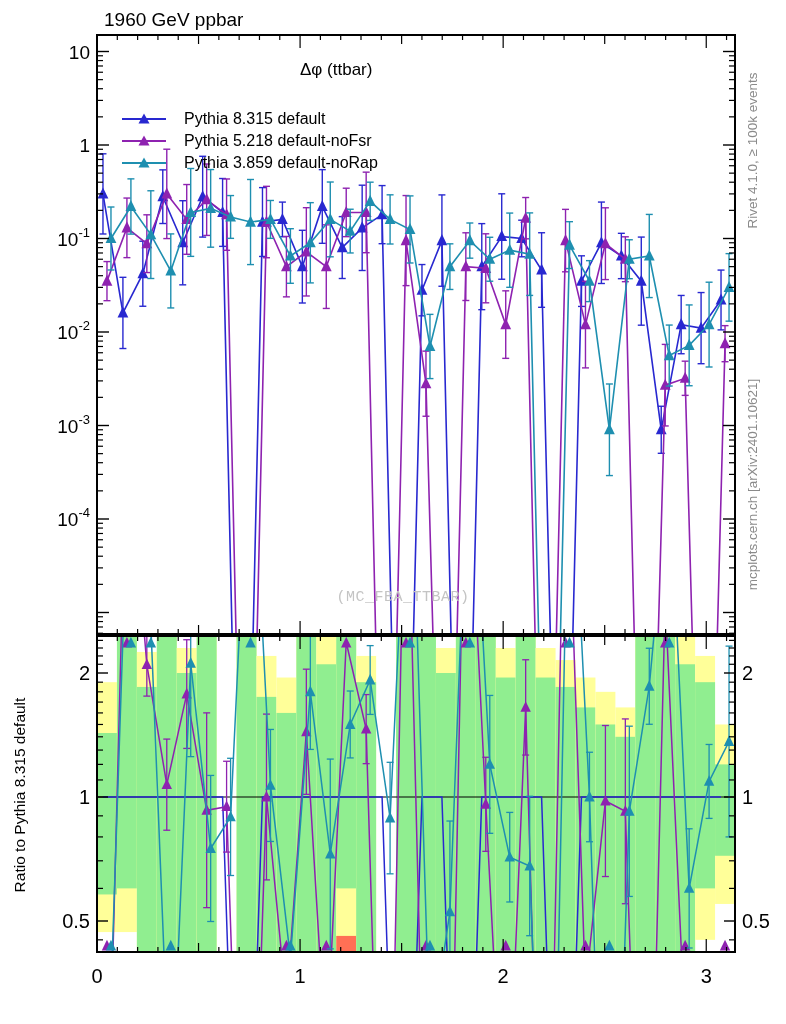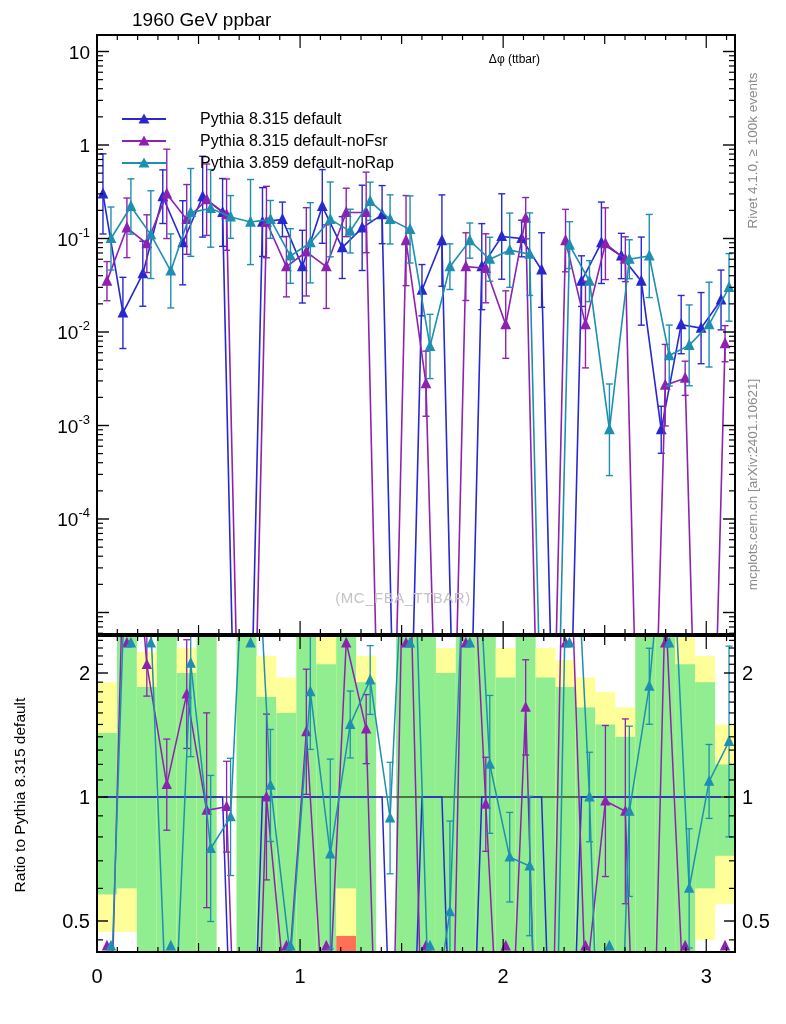--- a/index.html
+++ b/index.html
@@ -1,34 +1,34 @@
 <!DOCTYPE html>
 <html><head>
 <meta charset="utf-8">
 <style>
   html,body{margin:0;padding:0;background:#fff;}
   .page{position:relative;width:786px;height:1024px;background:#fff;overflow:hidden;
         font-family:"Liberation Sans",sans-serif;color:#000;}
   .abs{position:absolute;}
   .hdr{font-size:19px;color:#000;white-space:nowrap;}
-  #hdr-left{left:104px;top:9px;margin-left:28px;}
+  #hdr-left{left:104px;top:9px;}
   #hdr-right{right:51px;top:9px;}
-  #plot-title{left:300px;top:52px;width:240px;text-align:right;font-size:12px;}
+  #plot-title{left:300px;top:60px;width:240px;text-align:left;font-size:17px;}
   .legend{left:122px;top:108px;}
   .legend-row{display:flex;align-items:center;height:22px;}
   .legend-row svg{display:block;margin-right:18px;}
-  .legend-label{font-size:16px;white-space:nowrap;margin-left:16px;}
+  .legend-label{font-size:16px;white-space:nowrap;}
   .side-note{font-size:13.5px;color:#8a8a8a;white-space:nowrap;transform:rotate(-90deg);
              text-align:center;}
   #note-top{width:230px;left:637px;top:143px;}
   #note-bottom{width:292px;left:606px;top:477px;}
   #ratio-ylabel{width:300px;left:-130px;top:786px;font-size:15.5px;color:#000;
                 transform:rotate(-90deg);text-align:center;white-space:nowrap;}
   #watermark{left:303px;top:589px;width:200px;text-align:center;color:#c4c4c4;
-             font-size:15px;letter-spacing:.5px;white-space:nowrap;}
+             font-size:15px;letter-spacing:.5px;white-space:nowrap;font-family:Liberation Mono, monospace;}
   svg text{font-family:"Liberation Sans","DejaVu Sans",sans-serif;fill:#000;}
 </style>
 </head>
 <body>
 
 <div class="page">
 
   <div class="abs hdr" id="hdr-left">1960 GeV ppbar</div>
 
   <svg id="plot" class="abs" style="left:0;top:0" width="786" height="1024">
@@ -936,21 +936,21 @@
           <line x1="0" x2="44" y1="7" y2="7" stroke="#2828d0" stroke-width="1.8"></line>
           <path d="M 22 1.5 L 27.5 11.5 L 16.5 11.5 Z" fill="#2828d0"></path>
         </svg>
       <span class="legend-label">Pythia 8.315 default</span>
     </div>
     <div class="legend-row">
       <svg width="44" height="14" class="legend-marker">
           <line x1="0" x2="44" y1="7" y2="7" stroke="#8e22b0" stroke-width="1.8"></line>
           <path d="M 22 1.5 L 27.5 11.5 L 16.5 11.5 Z" fill="#8e22b0"></path>
         </svg>
-      <span class="legend-label">Pythia 8.315 default-noFsr</span>
+      <span class="legend-label">Pythia 5.218 default-noFsr</span>
     </div>
     <div class="legend-row">
       <svg width="44" height="14" class="legend-marker">
           <line x1="0" x2="44" y1="7" y2="7" stroke="#1e8fb0" stroke-width="1.8"></line>
           <path d="M 22 1.5 L 27.5 11.5 L 16.5 11.5 Z" fill="#1e8fb0"></path>
         </svg>
       <span class="legend-label">Pythia 3.859 default-noRap</span>
     </div>
   </div>
 

